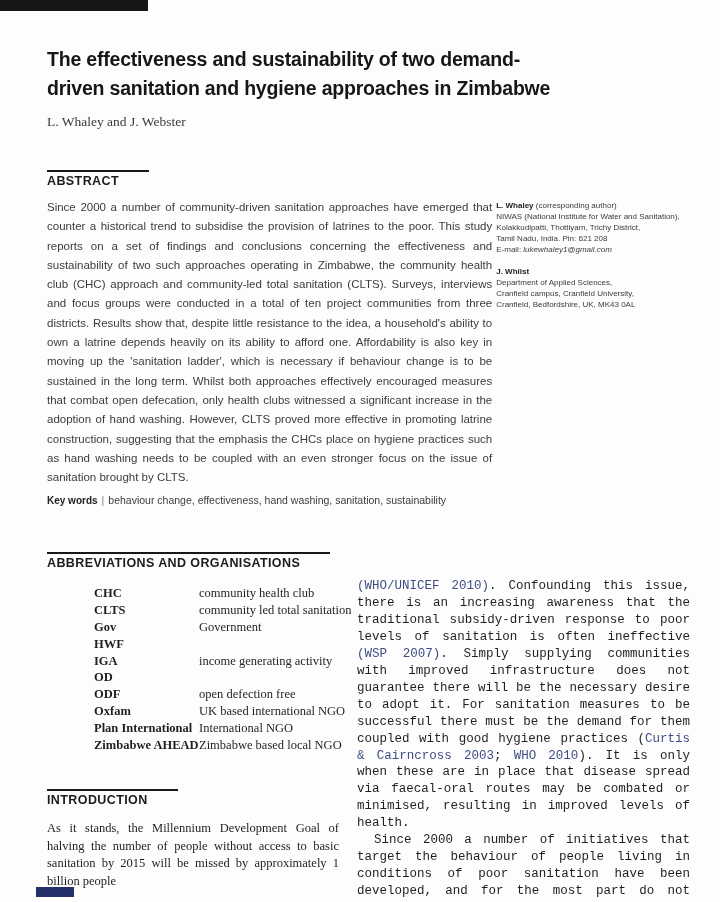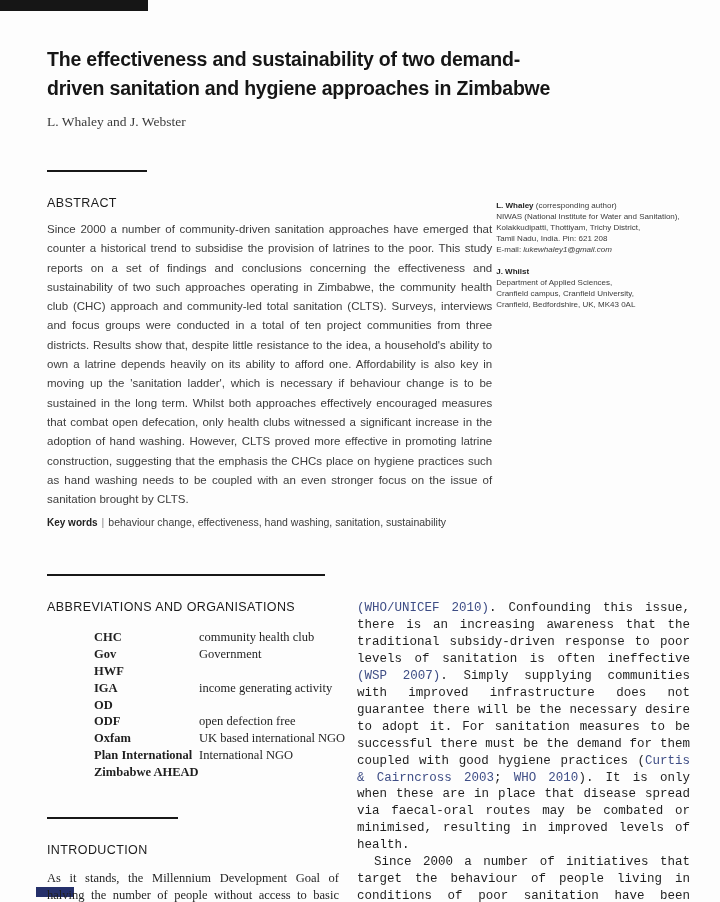--- a/index.html
+++ b/index.html
@@ -10,22 +10,22 @@
   }
   .scan-bar-top{position:absolute;top:0;left:0;width:148px;height:11px;background:#161616;}
   .scan-bar-bottom{position:absolute;top:887px;left:36px;width:38px;height:10px;background:#25306a;}
   .page{position:absolute;top:0;left:47px;width:643px;}
 
   
   .title{margin-top:45px;font-size:19.5px;line-height:29px;font-weight:bold;color:#161616;letter-spacing:-0.2px;}
   .authors{margin-top:11px;font-size:13.5px;color:#3a3a3a;font-family:Liberation Serif, serif;}
 
   
-  .section-head{display:inline-block;border-top:2px solid #181818;padding-top:24px;padding-right:30px;
-    font-size:12.5px;font-weight:normal;letter-spacing:0.4px;color:#1b1b1b;}
+  .section-head{display:inline-block;border-top:2px solid #181818;padding-top:2px;padding-right:30px;
+    font-size:12.5px;font-weight:bold;letter-spacing:0.4px;color:#1b1b1b;}
 
   
   .abstract-row{display:flex;margin-top:40px;}
   .abstract-col{width:448px;}
   .abstract-body{margin-top:9px;font-size:11.5px;line-height:19.3px;color:#3c3c3c;text-align:justify;}
   .keywords{margin-top:7px;font-size:10.5px;color:#3c3c3c;}
   .keywords b{font-size:10px;color:#222;}
   .kw-sep{color:#888;padding:0 4px;}
 
   .side-col{width:195px;margin-left:4px;padding-top:30px;font-size:8px;line-height:11px;color:#3b3b3b;}
@@ -92,20 +92,24 @@
   <div class="columns">
 
     <div class="col-left">
       <div class="section-head">ABBREVIATIONS AND ORGANISATIONS</div>
       <div class="abbrev-table">
         <div class="abbrev-row">
           <span class="abbrev-term">CHC</span>
           <span class="abbrev-def">community health club</span>
         </div>
         <div class="abbrev-row">
+          <span class="abbrev-term">CLTS</span>
+          <span class="abbrev-def">community led total sanitation</span>
+        </div>
+        <div class="abbrev-row">
           <span class="abbrev-term">Gov</span>
           <span class="abbrev-def">Government</span>
         </div>
         <div class="abbrev-row">
           <span class="abbrev-term">HWF</span>
         </div>
         <div class="abbrev-row">
           <span class="abbrev-term">IGA</span>
           <span class="abbrev-def">income generating activity</span>
         </div>
@@ -119,20 +123,21 @@
         <div class="abbrev-row">
           <span class="abbrev-term">Oxfam</span>
           <span class="abbrev-def">UK based international NGO</span>
         </div>
         <div class="abbrev-row">
           <span class="abbrev-term">Plan International</span>
           <span class="abbrev-def">International NGO</span>
         </div>
         <div class="abbrev-row">
           <span class="abbrev-term">Zimbabwe AHEAD</span>
+          <span class="abbrev-def">Zimbabwe based local NGO</span>
         </div>
       </div>
 
       <div class="intro-section">
         <div class="section-head">INTRODUCTION</div>
         <div class="intro-para">As it stands, the Millennium Development Goal of halving the number of people without access to basic sanitation by 2015 will be missed by approximately 1 billion people</div>
         
       </div>
     </div>
 

